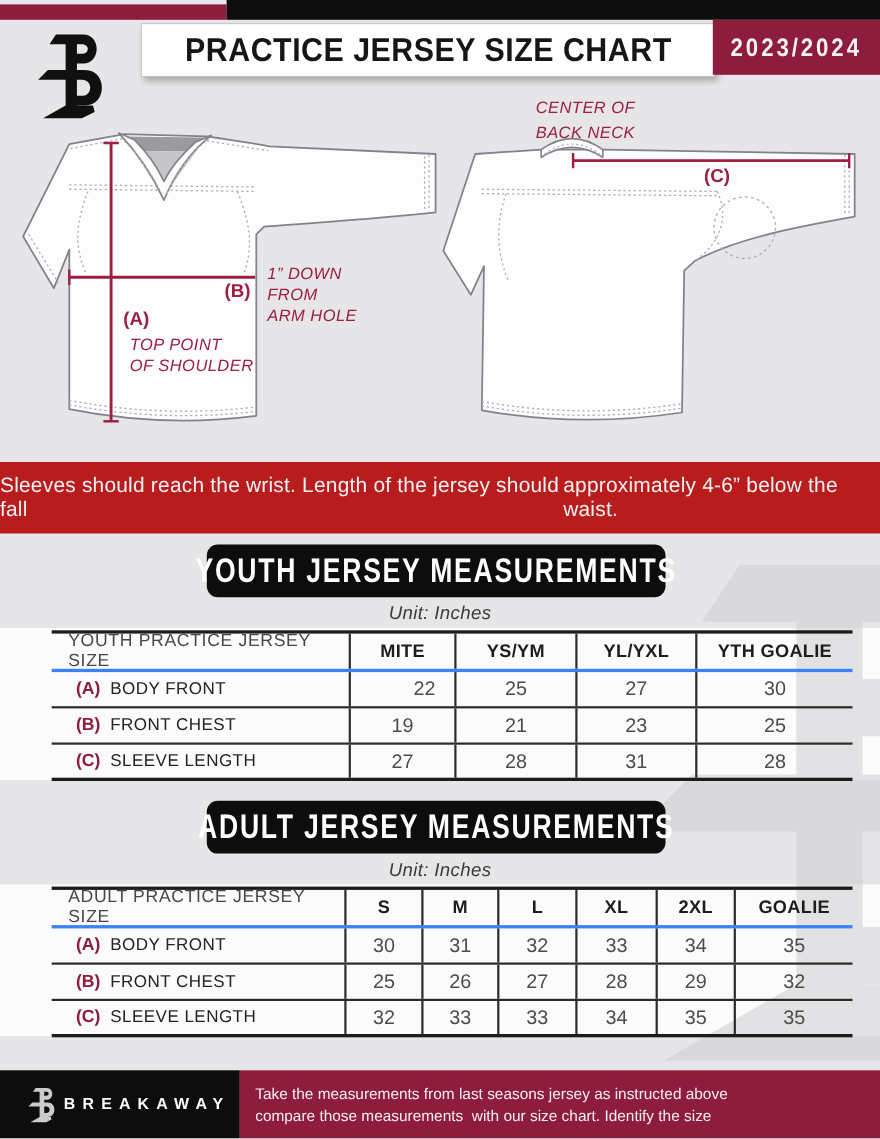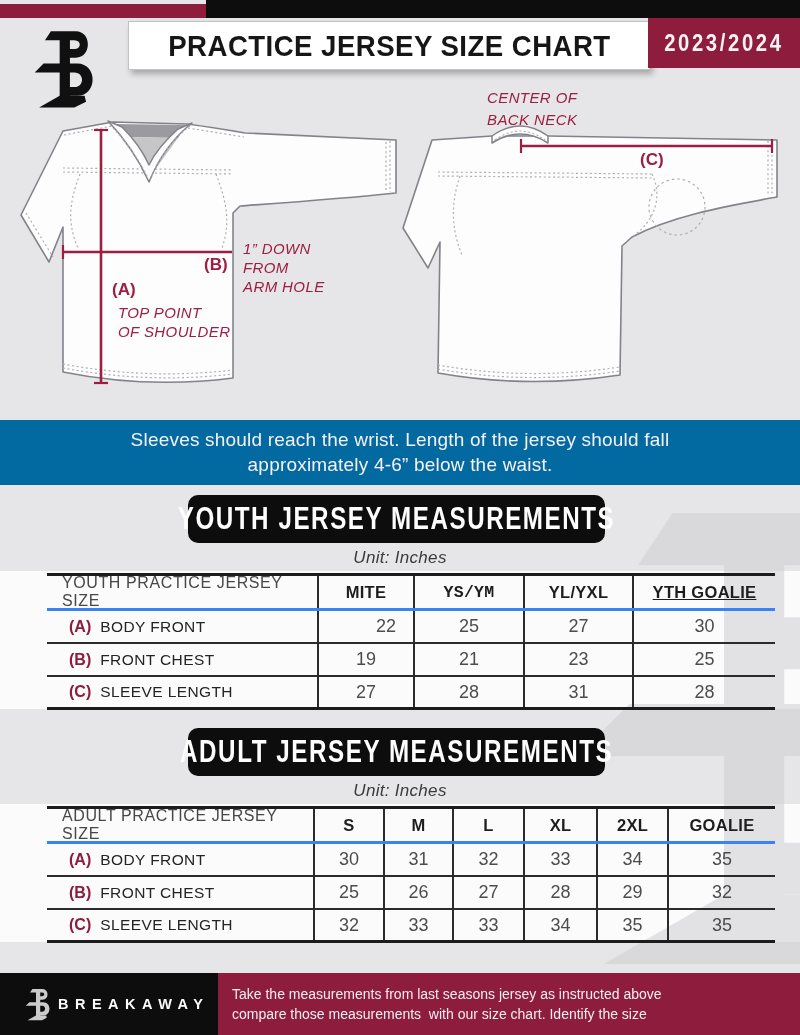--- a/index.html
+++ b/index.html
@@ -20,22 +20,22 @@
   .year-box .t{font-size:23px;font-weight:700;color:#f7f2f4;letter-spacing:3px;transform:scaleX(.88);white-space:nowrap;}
 
   
   .svg-front{left:0;top:85px;z-index:2;}
   .svg-back{left:400px;top:85px;z-index:2;}
   svg text{font-family:"Liberation Sans",sans-serif;}
   .ann-bold{font-weight:bold;font-size:17px;fill:#9C1E41;}
   .ann-italic{font-style:italic;font-size:15px;fill:#9C1E41;letter-spacing:.4px;}
 
   
-  .banner{left:0;top:420px;width:800px;height:65px;background:#0369a1;display:flex;flex-direction:column;
-          align-items:center;justify-content:center;gap:3px;z-index:2;}
+  .banner{left:0;top:420px;width:800px;height:65px;background:#b91c1c;display:flex;flex-direction:row;
+          align-items:center;justify-content:space-between;gap:3px;z-index:2;}
   .banner div{color:#f6f1f3;font-size:19px;letter-spacing:.2px;}
 
   
   .watermark{left:552px;top:470px;width:430px;height:520px;color:#cfced2;opacity:.55;z-index:1;pointer-events:none;}
 
   
   .sec-title{width:417px;height:48px;background:#0d0d0d;border-radius:10px;display:flex;align-items:center;
              justify-content:center;z-index:2;}
   .sec-title .t{color:#fdfdfd;font-size:31px;font-weight:700;letter-spacing:2px;transform:scaleX(.78);white-space:nowrap;}
   .sec-title.youth{left:188px;top:495px;}
@@ -187,23 +187,23 @@
 
   <div class="abs white-strip strip-youth"></div>
   <div class="abs sec-title youth">
     <span class="t">YOUTH JERSEY MEASUREMENTS</span>
   </div>
   <div class="abs unit youth">Unit: Inches</div>
   <div class="abs sizetable youth">
       <div class="trow head">
         <div class="cell label-h" style="width: 270px;">YOUTH PRACTICE JERSEY SIZE</div>
         <div class="cell size-h" style="width: 96px;">MITE</div>
-        <div class="cell size-h" style="width: 110px; font-family: Liberation Mono, monospace;">YS/YM</div>
+        <div class="cell size-h" style="width: 110px;">YS/YM</div>
         <div class="cell size-h" style="width: 109px;">YL/YXL</div>
-        <div class="cell size-h" style="width: 143px; text-decoration: underline;">YTH GOALIE</div>
+        <div class="cell size-h" style="width: 143px;">YTH GOALIE</div>
       </div>
       <div class="trow">
         <div class="cell row-label" style="width: 270px;">
           <span class="key">(A)</span>
           <span class="rlbl">BODY FRONT</span>
         </div>
         <div class="cell val" style="width: 96px; padding-left: 40px;">22</div>
         <div class="cell val" style="width: 110px;">25</div>
         <div class="cell val" style="width: 109px;">27</div>
         <div class="cell val" style="width: 143px;">30</div>

